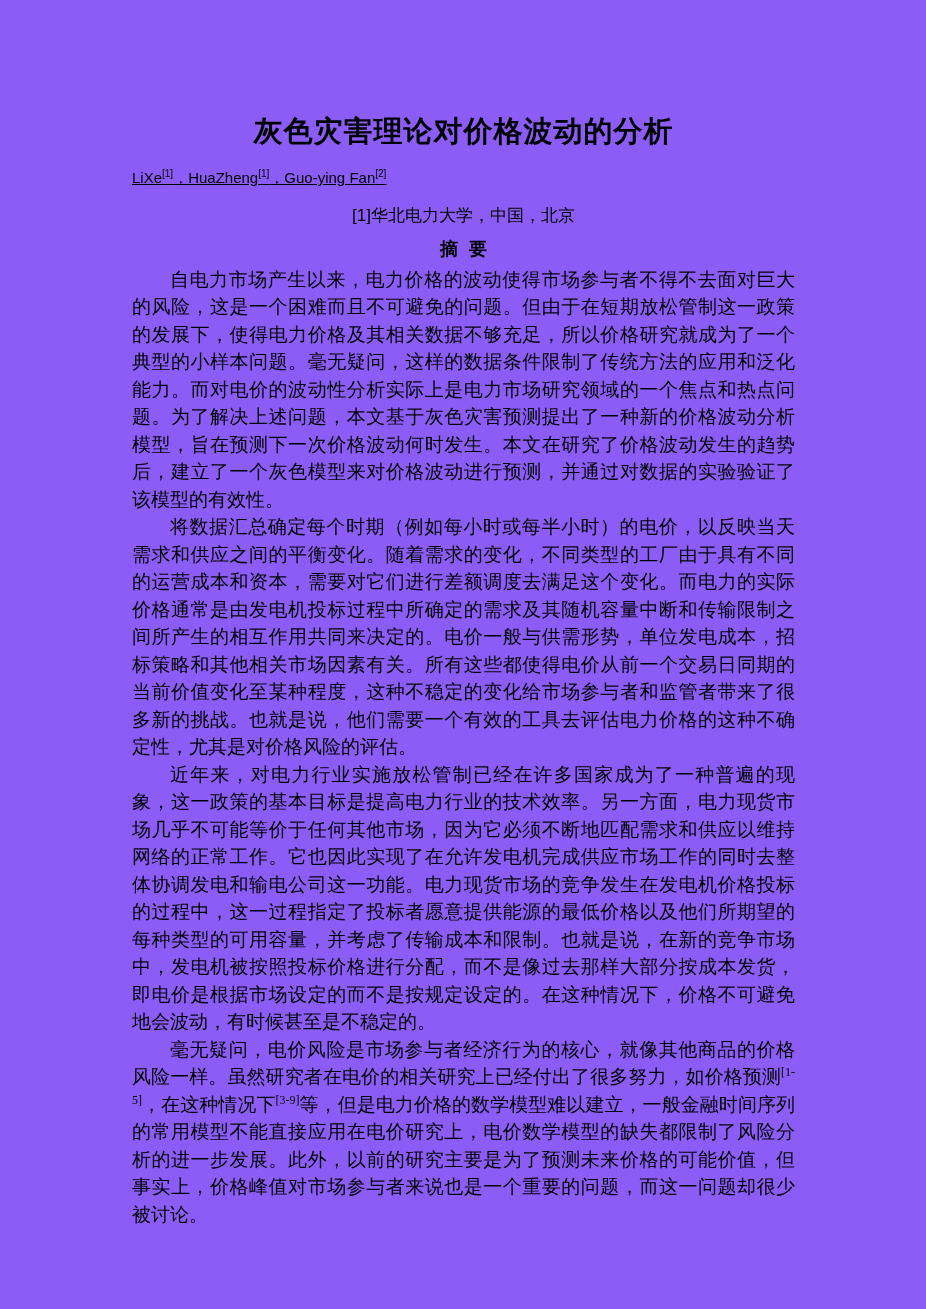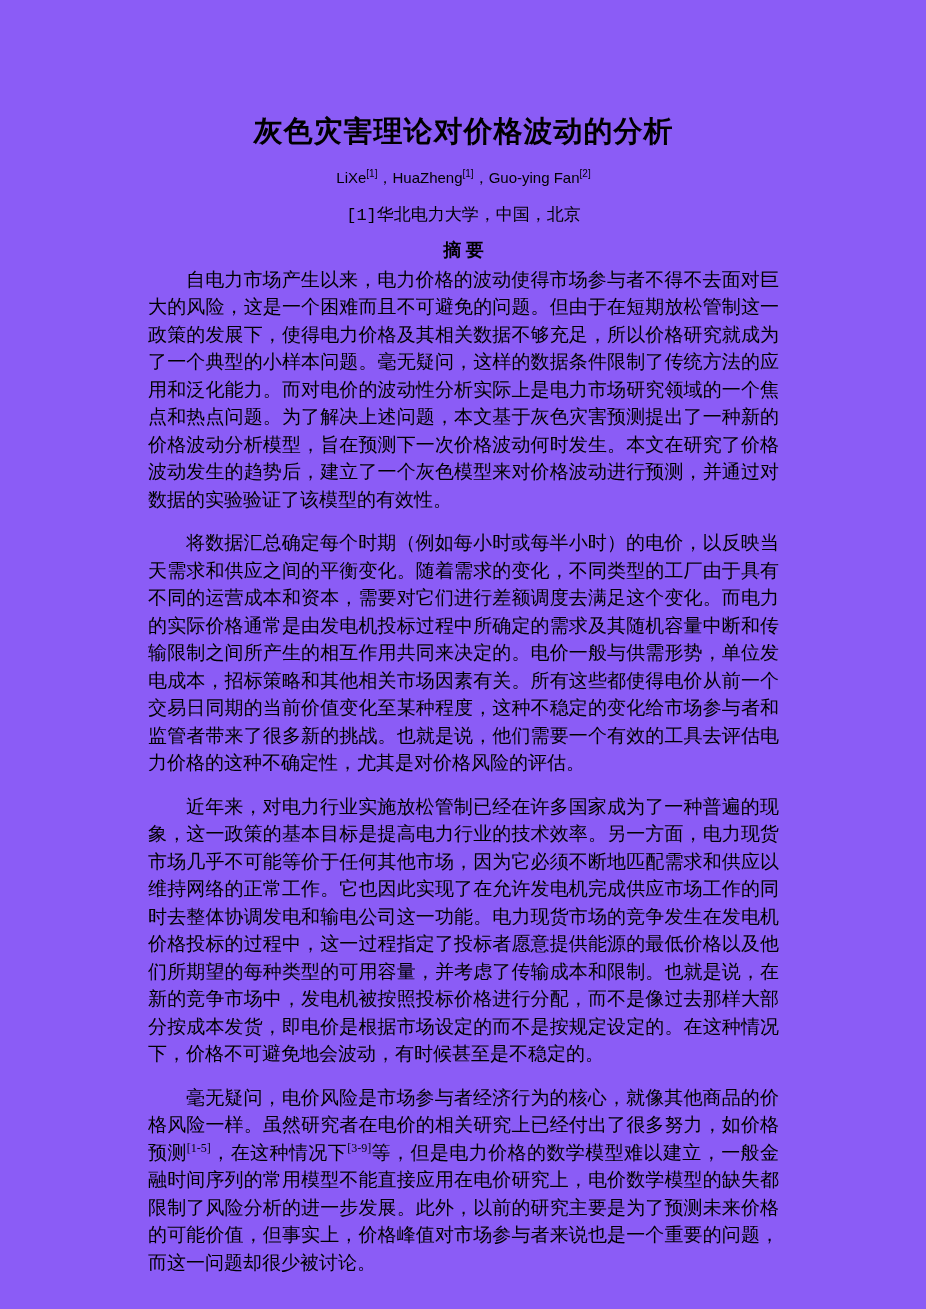--- a/index.html
+++ b/index.html
@@ -20,46 +20,46 @@
   .title {
     margin: 0 0 17px 0;
     font-family: "Liberation Sans", sans-serif;
     font-weight: bold;
     font-size: 29px;
     line-height: 1.35;
     text-align: center;
     letter-spacing: 1px;
   }
   .authors {
-    text-align: center;
     font-family: "Liberation Sans", sans-serif;
     font-size: 15px;
     line-height: 1.3;
     margin-bottom: 13px;
+    text-decoration: underline;
   }
   .authors sup {
     font-size: 10px;
     line-height: 0;
   }
   .affiliation {
     text-align: center;
-    font-family: Liberation Mono, monospace;
+    font-family: Liberation Sans, sans-serif;
     font-size: 17px;
     line-height: 1.75;
   }
   .abstract-heading {
     margin-top: 8px;
     text-align: center;
-    font-family: Liberation Serif, serif;
+    font-family: Liberation Mono, monospace;
     font-weight: bold;
     font-size: 18px;
     line-height: 1.4;
   }
   .body-text {
-    margin: 16px;
+    margin: 0;
     font-family: "Liberation Serif", serif;
     font-size: 19px;
     line-height: 27.5px;
     text-align: justify;
     text-justify: inter-character;
     text-indent: 2em;
   }
   .abstract-text {
     margin-top: 2px;
   }

